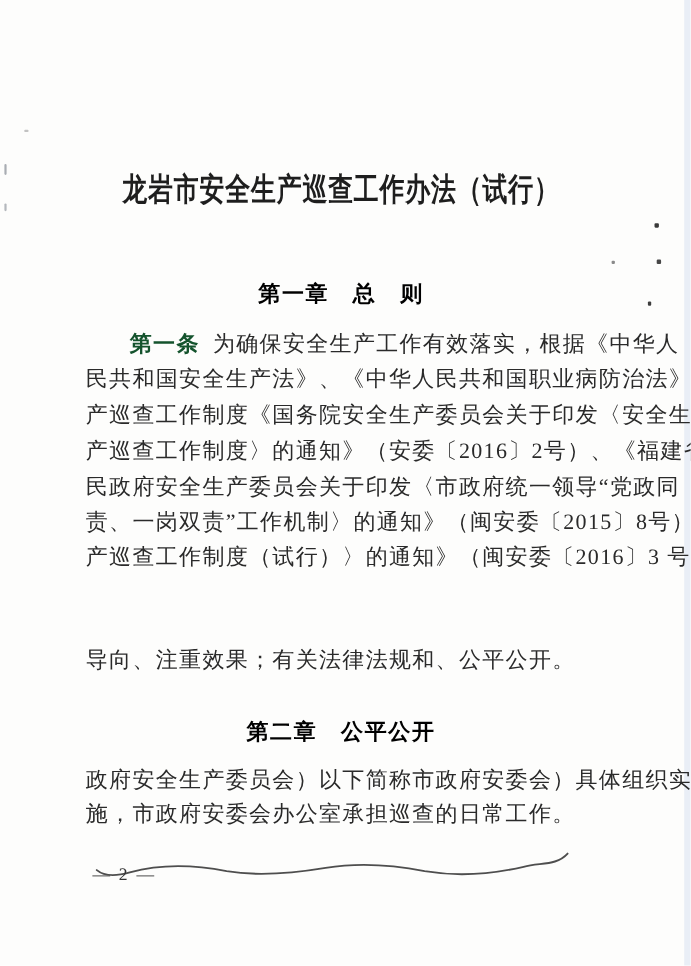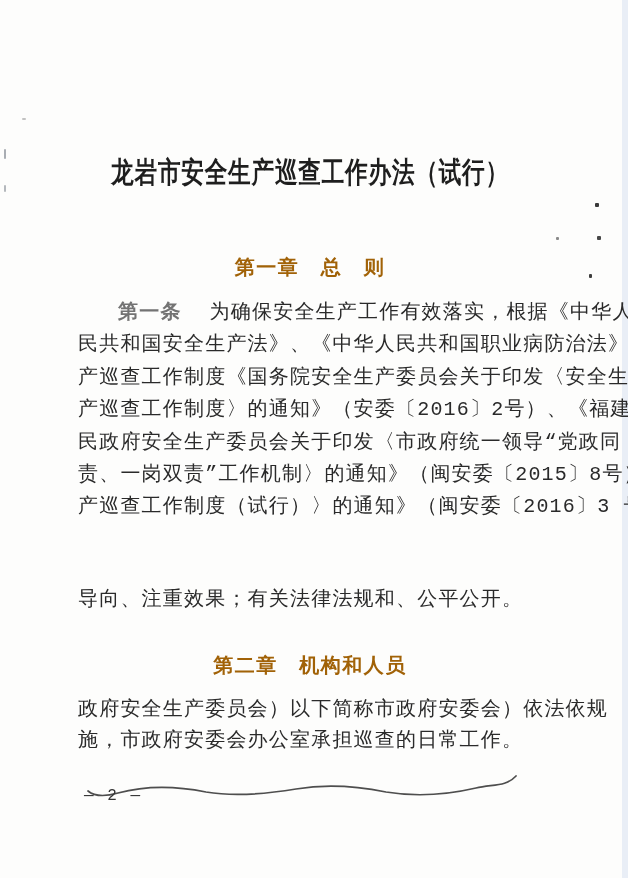--- a/index.html
+++ b/index.html
@@ -1,44 +1,44 @@
 <!DOCTYPE html>
 <html><head>
 <meta charset="utf-8">
 <style>
   html,body{margin:0;padding:0;background:#ffffff;}
   .page{
     position:relative;width:628px;height:878px;overflow:hidden;
     background:#fdfdfc;color:#2a2a2a;
-    font-family:Liberation Mono, monospace;
+    font-family:Liberation Serif, serif;
   }
   .title{
     position:absolute;top:153px;left:0;width:620px;margin:0;
     text-align:center;font-size:29px;font-weight:bold;color:#1e1e1e;
     letter-spacing:1px;transform:scaleX(0.78);transform-origin:50% 50%;
     white-space:nowrap;
   }
   .chapter{
     position:absolute;left:0;width:620px;margin:0;text-align:center;
-    font-size:20px;font-weight:bold;letter-spacing:1.5px;color:#a16207;
+    font-size:20px;font-weight:bold;letter-spacing:1.5px;color:#000000;
     white-space:nowrap;
   }
   .ch1{top:254px}
   .ch2{top:652px}
   .para{position:absolute;left:78px;width:482px;}
   .art1{top:297px}
   .art2{top:584px}
   .art3{top:694px}
   .line{
     height:32.4px;line-height:32.4px;font-size:20px;
     letter-spacing:1.2px;white-space:nowrap;color:#2a2a2a;
   }
   .art3 .line{height:31.3px;line-height:31.3px;}
   .line.indent{padding-left:40px;}
-  .lead{font-weight:bold;margin-right:28px;color:#737373;}
+  .lead{font-weight:bold;margin-right:12px;color:#14532d;}
   .pagenum{
     position:absolute;left:84px;top:787px;font-size:16px;
     letter-spacing:2px;color:#333;white-space:nowrap;
   }
   .wavy{position:absolute;left:84px;top:769px;pointer-events:none;}
   .edge-strip{
     position:absolute;right:0;top:0;width:6px;height:878px;
     background:#e9eef6;
   }
   .speck{position:absolute;border-radius:1px;}
@@ -76,24 +76,24 @@
       <div class="line"><span>产巡查工作制度〉的通知》（安委〔2016〕2号）、《福建省人</span></div>
       <div class="line"><span>民政府安全生产委员会关于印发〈市政府统一领导“党政同</span></div>
       <div class="line"><span>责、一岗双责”工作机制〉的通知》（闽安委〔2015〕8号）、</span></div>
       <div class="line"><span>产巡查工作制度（试行）〉的通知》（闽安委〔2016〕3 号）</span></div>
     </div>
 
   <div class="para art2">
       <div class="line"><span>导向、注重效果；有关法律法规和、公平公开。</span></div>
     </div>
 
-  <h2 class="chapter ch2">第二章　机构和人员</h2>
+  <h2 class="chapter ch2">第二章　公平公开</h2>
 
   <div class="para art3">
-      <div class="line"><span>政府安全生产委员会）以下简称市政府安委会）依法依规</span></div>
+      <div class="line"><span>政府安全生产委员会）以下简称市政府安委会）具体组织实</span></div>
       <div class="line"><span>施，市政府安委会办公室承担巡查的日常工作。</span></div>
     </div>
 
   <svg class="wavy" width="442" height="36" viewBox="0 0 442 36">
     <path d="M 4 22 C 10 27, 20 28, 34 24
              C 60 17, 92 17, 122 23
              C 152 28, 182 25, 212 20
              C 242 15, 272 17, 302 23
              C 332 28, 362 26, 392 19
              C 408 15, 422 18, 432 7" fill="none" stroke="#2f2f2f" stroke-width="1.7" stroke-linecap="round" opacity="0.85"></path>

